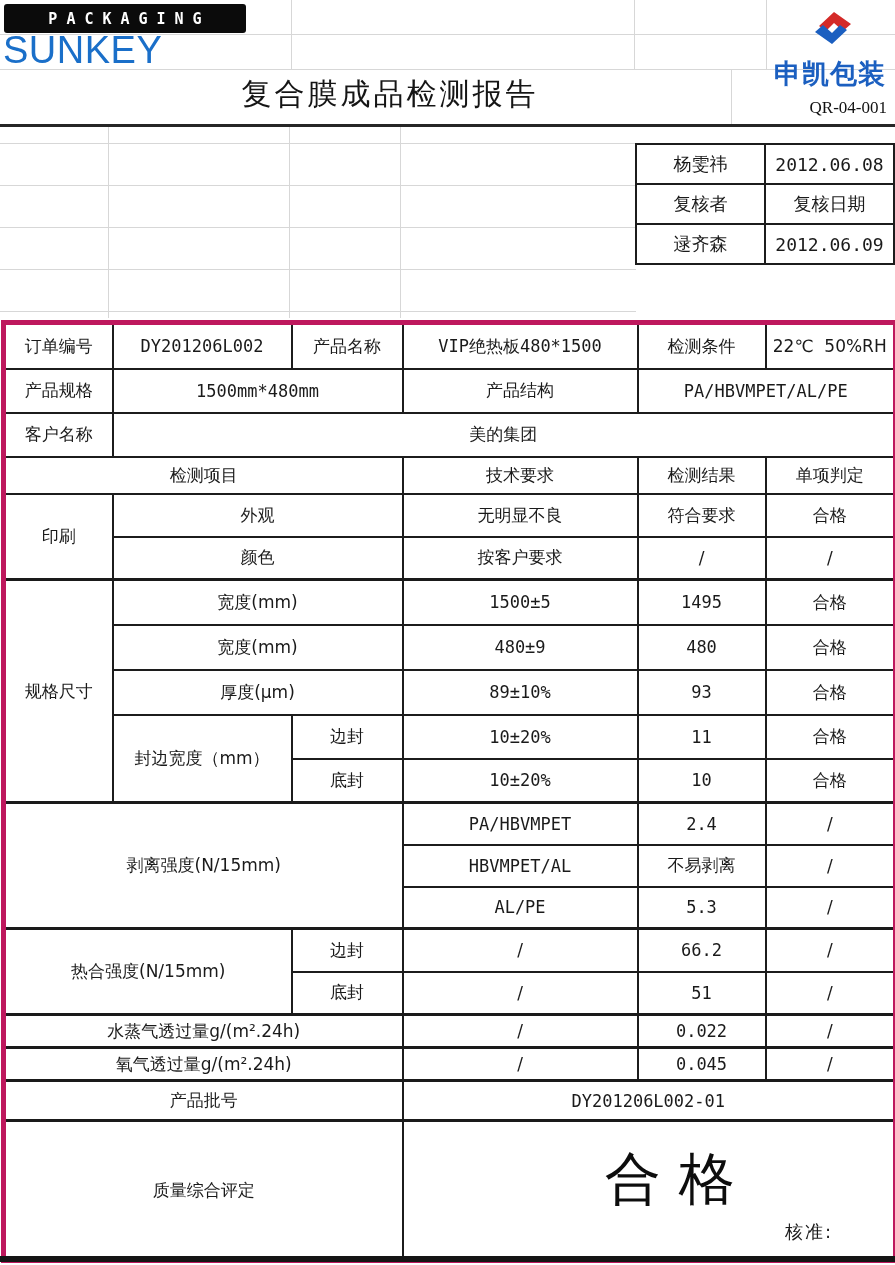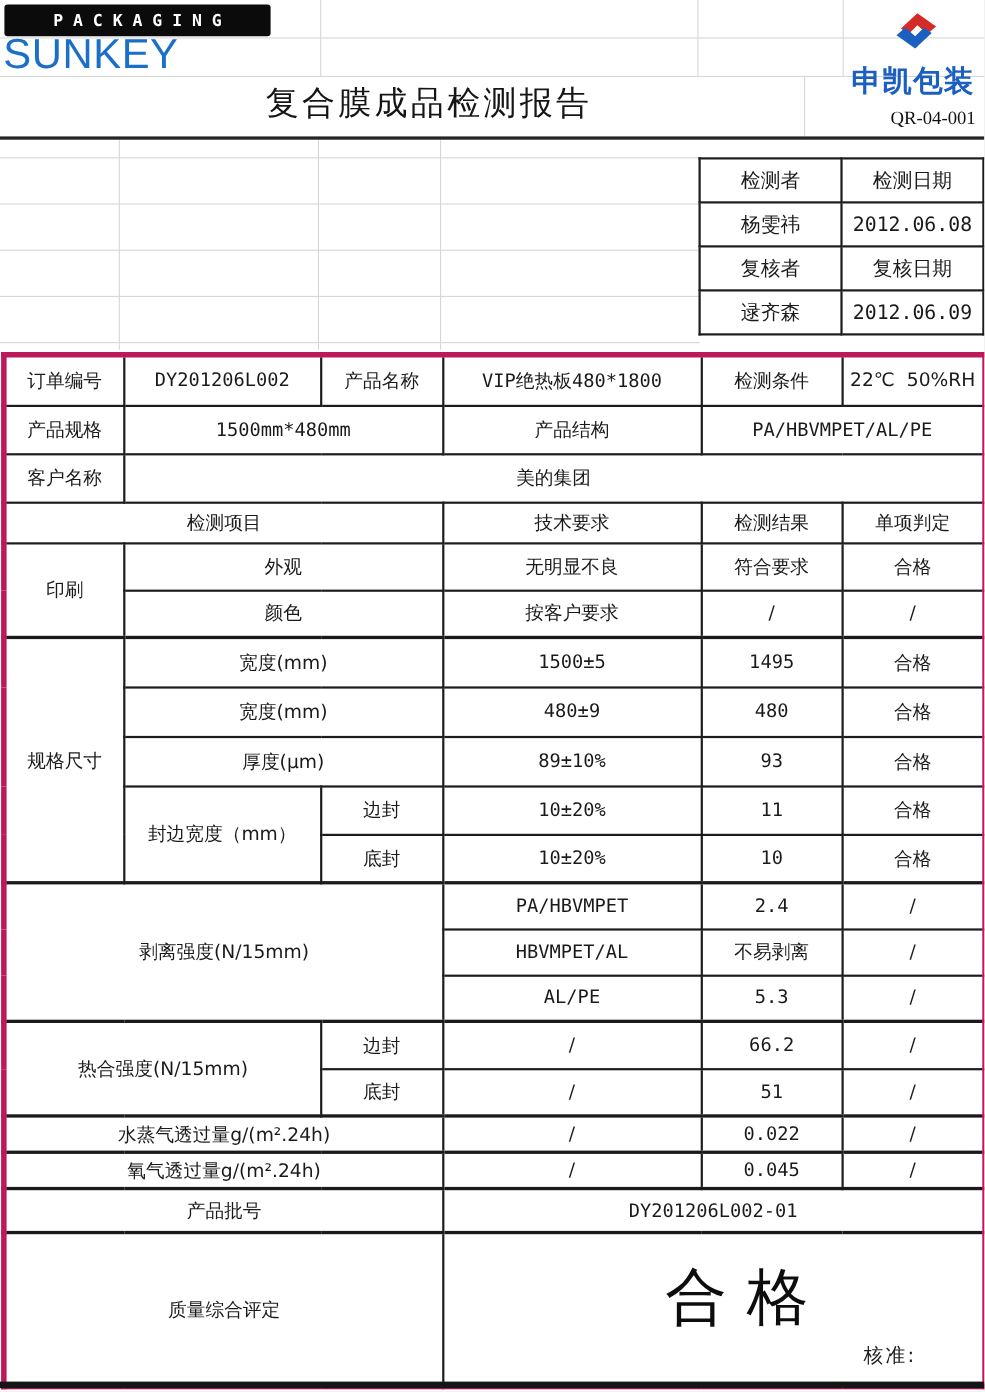--- a/index.html
+++ b/index.html
@@ -97,24 +97,20 @@
     <path d="M41 29 L26 43 L9 31 L17 24 L26 32 L34 24 Z" fill="#1b5fc0"></path>
   </svg>
   <div class="logo-cn">申凯包装</div>
 
   <div class="title">复合膜成品检测报告</div>
   <div class="doc-no">QR-04-001</div>
   <div class="divider-top"></div>
 
   <table class="sign-table">
     <tbody>
-        <tr>
-      <td>检测者</td>
-      <td>检测日期</td>
-    </tr>
     <tr>
       <td>杨雯祎</td>
       <td class="mono">2012.06.08</td>
     </tr>
     <tr>
       <td>复核者</td>
       <td>复核日期</td>
     </tr>
     <tr>
       <td>逯齐森</td>
@@ -131,21 +127,21 @@
       <col style="width:235px">
         <col style="width:128px">
         <col style="width:130px">
     </colgroup>
 
     <tbody>
         <tr class="h46">
       <td>订单编号</td>
       <td class="mono">DY201206L002</td>
       <td>产品名称</td>
-      <td class="mono">VIP绝热板480*1800</td>
+      <td class="mono">VIP绝热板480*1500</td>
       <td>检测条件</td>
       <td>22℃  50%RH</td>
     </tr>
 
     <tr class="h44">
       <td>产品规格</td>
       <td colspan="2" class="mono">1500mm*480mm</td>
       <td>产品结构</td>
       <td colspan="2" class="mono">PA/HBVMPET/AL/PE</td>
     </tr>

